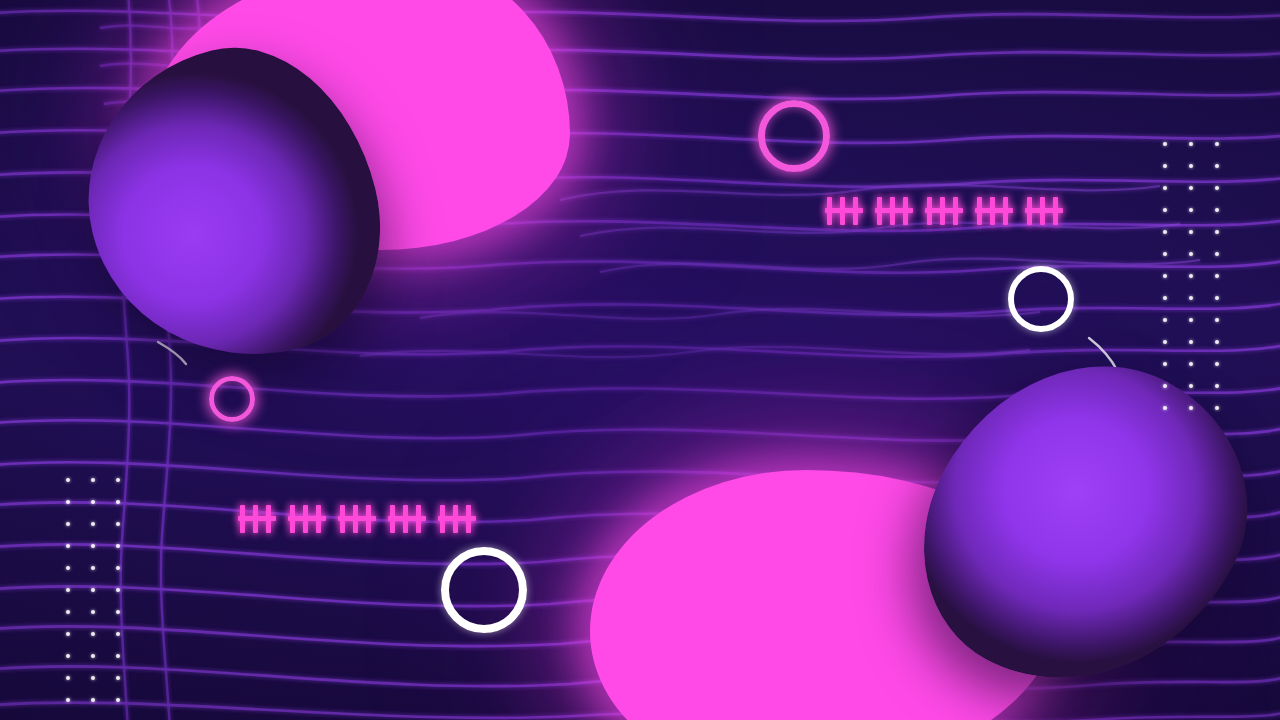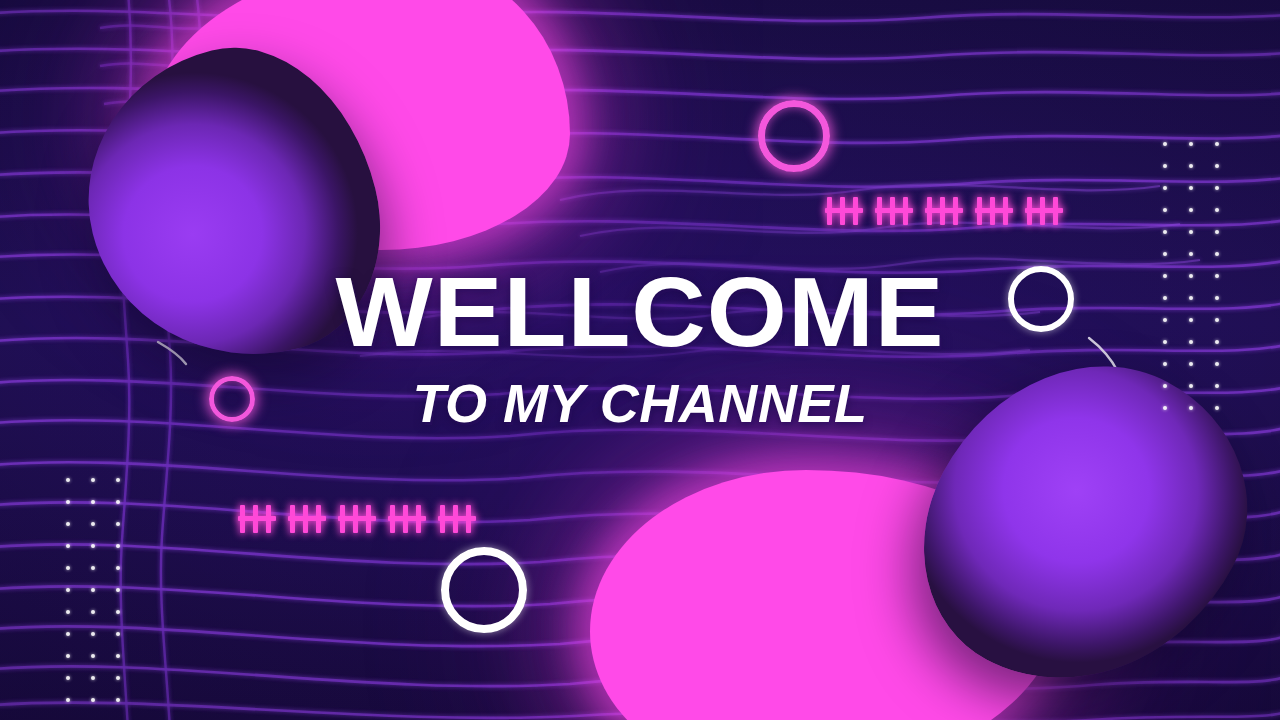--- a/index.html
+++ b/index.html
@@ -381,18 +381,14 @@
       <span style="background: rgb(255, 255, 255);"></span>
       <span style="background: rgb(255, 255, 255);"></span>
       <span style="background: rgb(255, 255, 255);"></span>
       <span style="background: rgb(255, 255, 255);"></span>
       <span style="background: rgb(255, 255, 255);"></span>
       <span style="background: rgb(255, 255, 255);"></span>
       <span style="background: rgb(255, 255, 255);"></span>
       <span style="background: rgb(255, 255, 255);"></span>
     </div>
 
-  <div class="text-block">
-    <div class="title">WELLCOME</div>
-    <div class="subtitle">TO MY CHANNEL</div>
-  </div>
 
 </div>
 
 </body></html>

